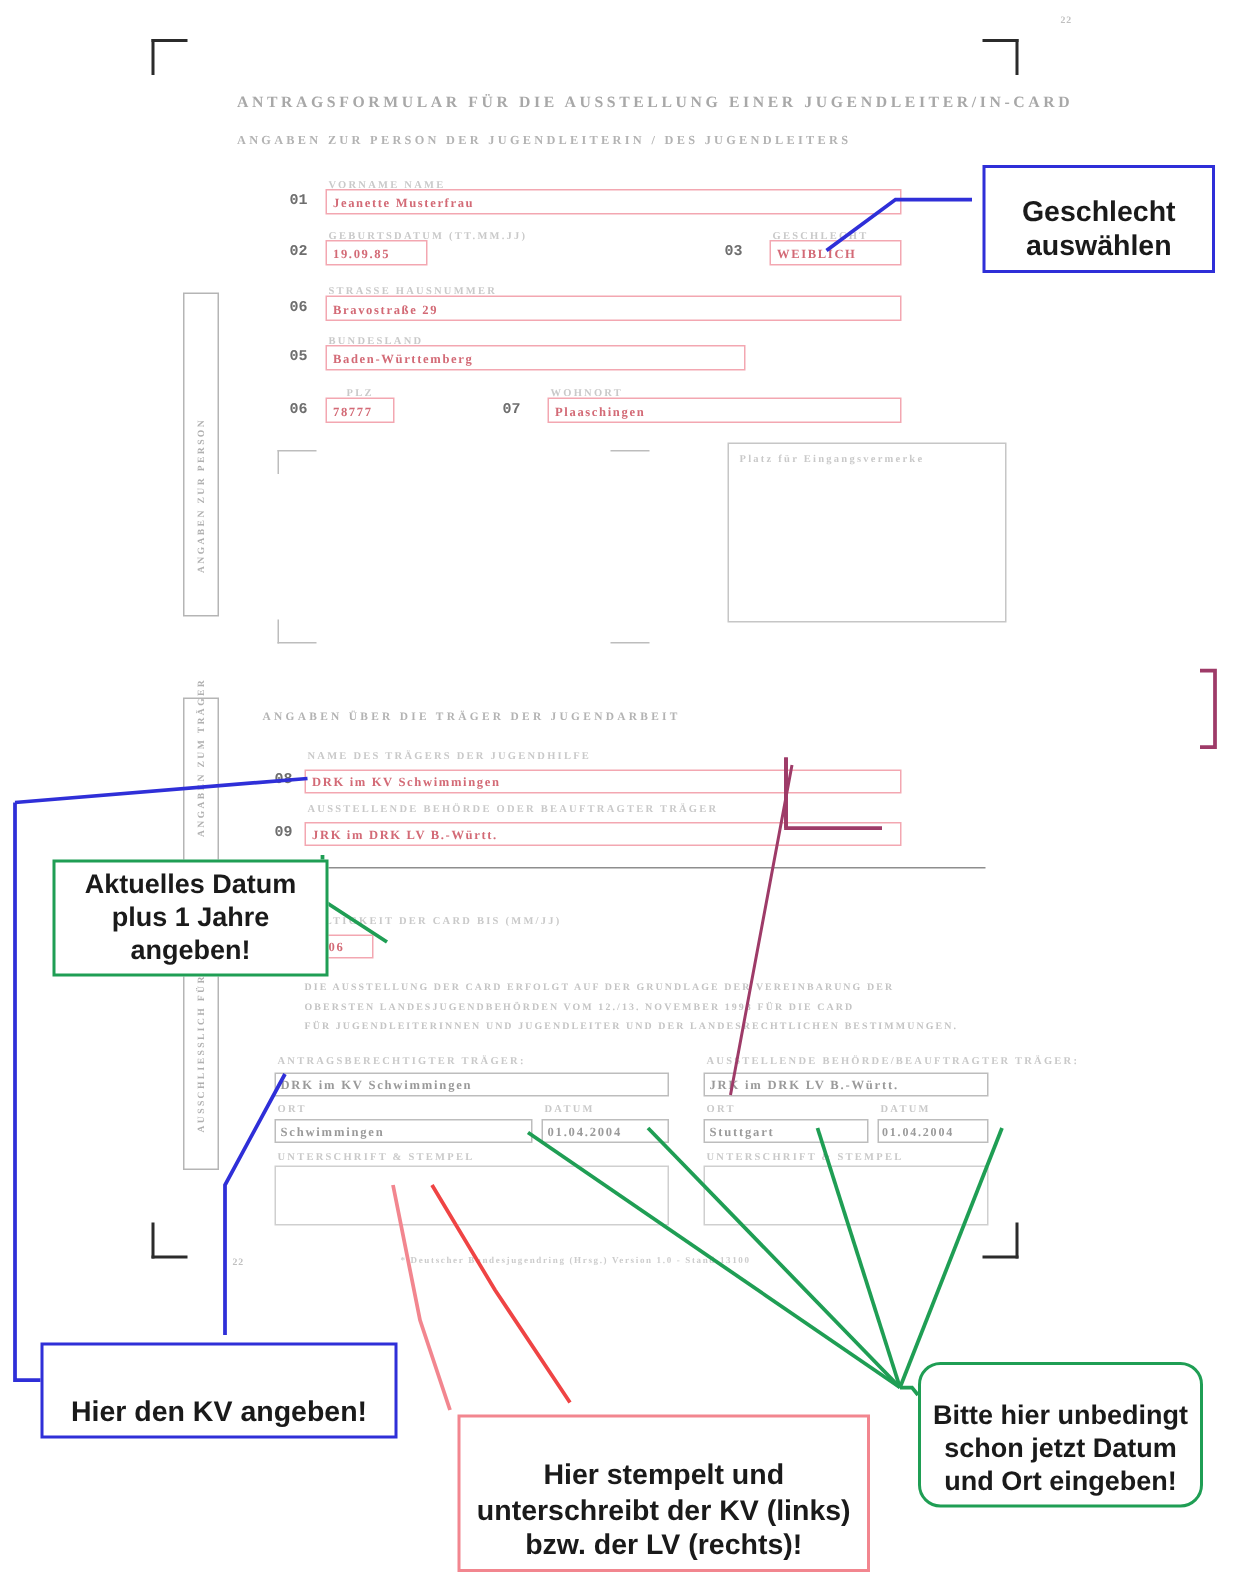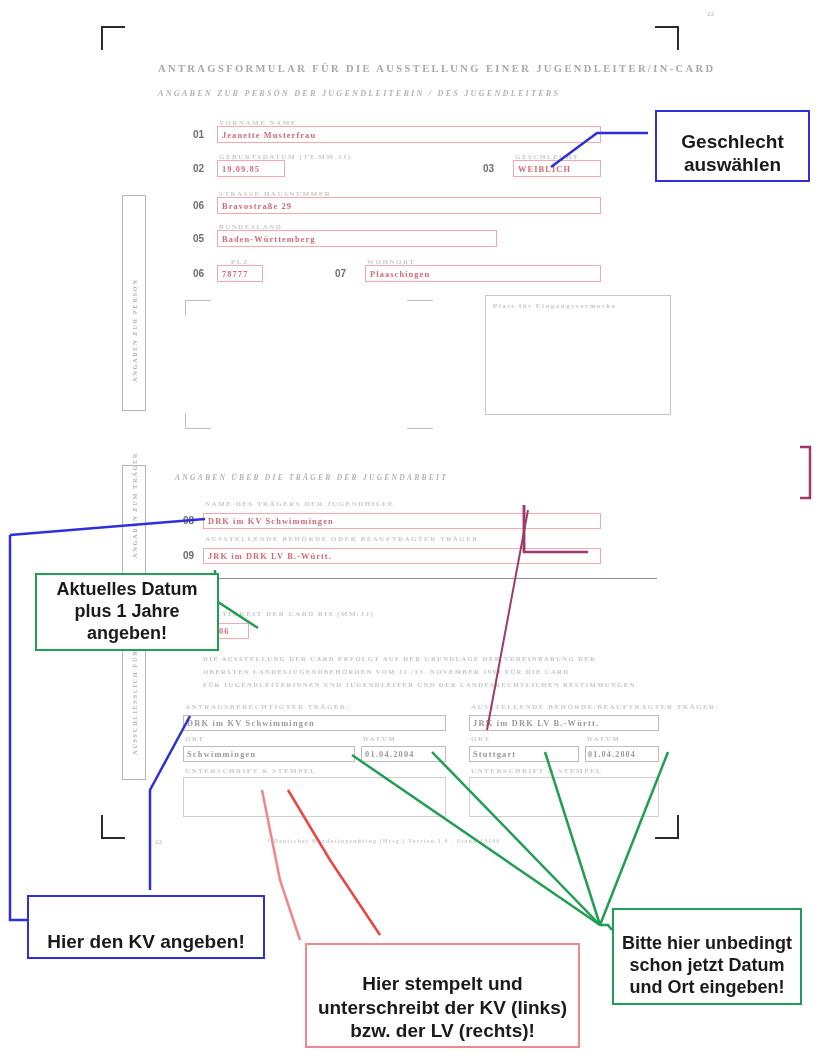--- a/index.html
+++ b/index.html
@@ -51,32 +51,31 @@
   }
   .ftxt.title {
     font-size: 10.5px;
     color: #a8a8a8;
     letter-spacing: 2.4px;
   }
   .ftxt.sub {
     font-size: 8.2px;
     color: #b3b3b3;
     letter-spacing: 2.2px;
-    font-style: italic;
   }
   .ftxt.lbl {
     font-size: 7px;
     color: #c9c9c9;
     letter-spacing: 1.5px;
   }
   .ftxt.num {
     font-size: 10px;
     color: #6e6e6e;
     letter-spacing: 0;
-    font-family: Liberation Sans, sans-serif;
+    font-family: Liberation Mono, monospace;
   }
   .ftxt.legal {
     font-size: 6.6px;
     color: #c4c4c4;
     letter-spacing: 1.4px;
   }
   .ftxt.foot {
     font-size: 6px;
     color: #cccccc;
     letter-spacing: 1.1px;
@@ -343,17 +342,17 @@
   </div>
 
   <div class="callout blue" style="left:27px; top:895px; width:238px; height:64px; font-size:19px;">
     <span>Hier den KV angeben!</span>
   </div>
 
   <div class="callout pink" style="left:305px; top:943px; width:275px; height:105px; font-size:19px;">
     <span>Hier stempelt und unterschreibt der KV (links) bzw. der LV (rechts)!</span>
   </div>
 
-  <div class="callout green" style="left:612px; top:908px; width:190px; height:97px; font-size:18px;">
+  <div class="callout green" style="left:612px; top:908px; width:190px; height:97px; font-size:18px;border-radius:15px;">
     <span>Bitte hier unbedingt schon jetzt Datum und Ort eingeben!</span>
   </div>
 
 </div>
 
 </body></html>

